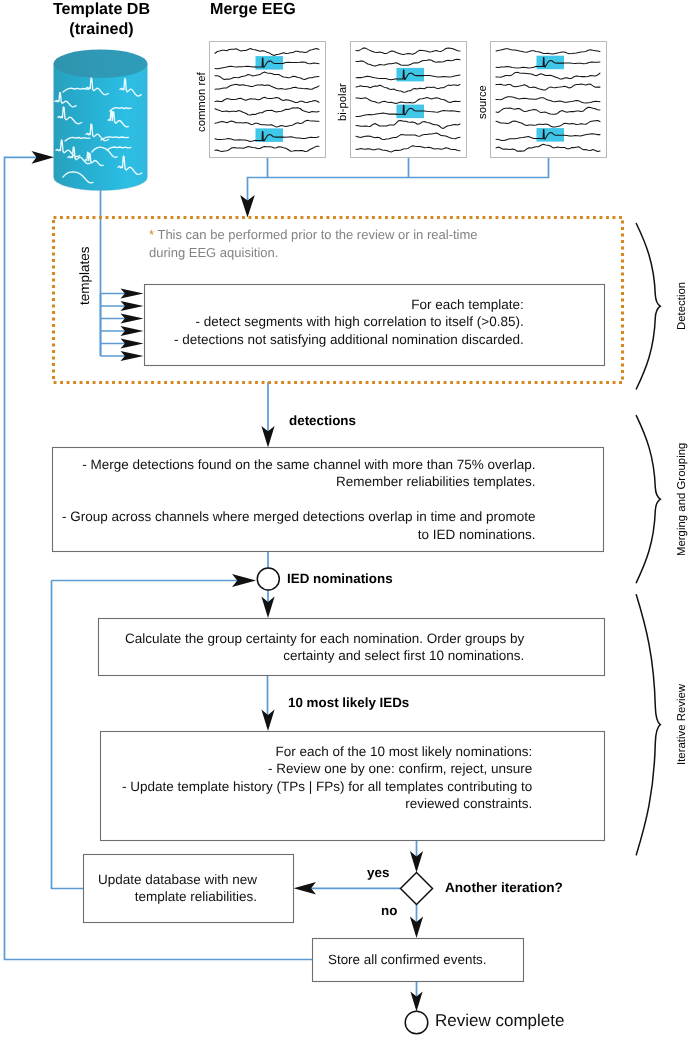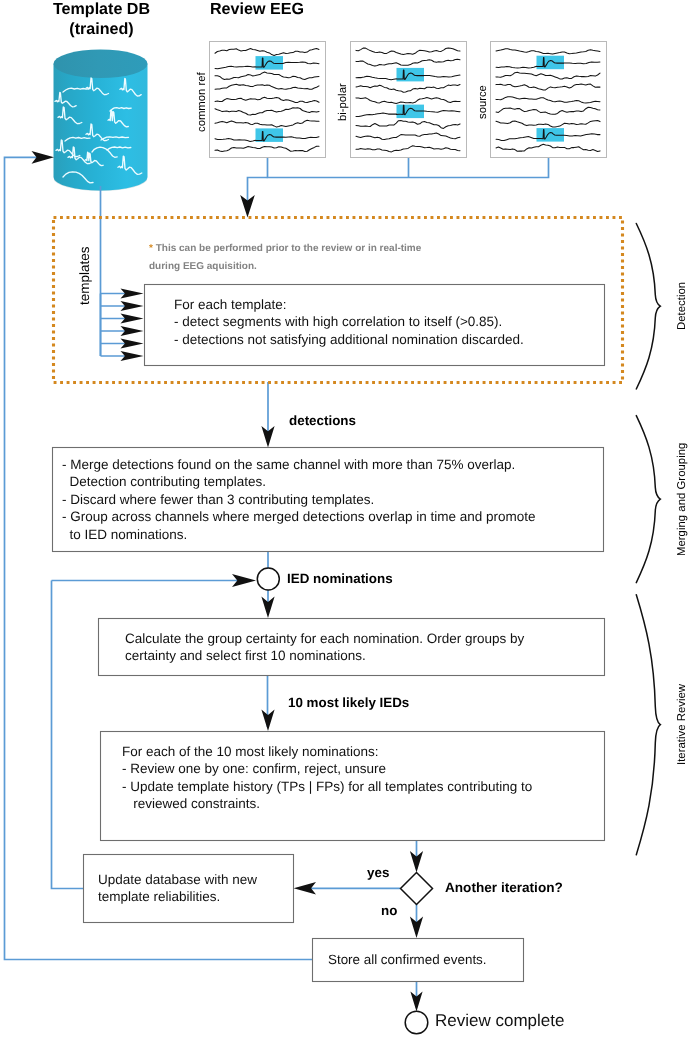--- a/index.html
+++ b/index.html
@@ -5,25 +5,25 @@
 <style>
   html,body{margin:0;padding:0;background:#fff;}
   body{width:695px;height:1041px;position:relative;overflow:hidden;
        font-family:"Liberation Sans",sans-serif;color:#000;
        -webkit-font-smoothing:antialiased;text-rendering:geometricPrecision;}
   #root{position:absolute;left:0;top:0;width:695px;height:845px;}
   .abs{position:absolute;}
   svg{position:absolute;left:0;top:0;overflow:visible;}
   #base{width:695px;height:1041px;}
   .hdr{font-size:16.1px;font-weight:bold;text-align:center;line-height:19.5px;}
-  .btxt{font-size:13.5px;line-height:17.4px;color:#111;white-space:pre;}
+  .btxt{font-size:13.5px;line-height:17.4px;color:#111;white-space:pre;text-align:right;}
   .bold{font-weight:bold;font-size:13.4px;}
   .vlab{font-size:11.3px;}
   .rot{-webkit-font-smoothing:antialiased;writing-mode:vertical-rl;transform:rotate(180deg);display:flex;align-items:center;justify-content:center;white-space:nowrap;}
-  .note{font-size:10px;font-weight:bold;color:#838383;line-height:17.5px;white-space:pre;margin-top:14px;}
+  .note{font-size:13px;font-weight:normal;color:#838383;line-height:17.5px;white-space:pre;}
   .note .star{color:#d4881f;}
   .brlab{font-size:11.4px;}
 </style>
 </head>
 <body>
 
 <div id="root">
 
 <svg id="base" viewBox="0 0 695 1041">
   <defs>
@@ -183,35 +183,35 @@
     <path d="M636.3,223.5 C645.9,243.4 654.1,263.2 655.3,294.7 C655.7,302.1 657.9,304.6 660.3,306.2 C657.9,307.9 655.7,310.4 655.3,317.8 C654.1,349.3 645.9,369.1 636.3,389.0"></path>
     <path d="M636.3,415.6 C645.9,435.6 654.1,455.7 655.3,487.4 C655.7,494.9 657.9,497.5 660.3,499.1 C657.9,500.7 655.7,503.3 655.3,510.8 C654.1,542.5 645.9,562.6 636.3,582.6"></path>
     <path d="M636.3,594.7 C645.9,625.9 654.1,657.1 655.3,706.5 C655.7,718.2 657.9,723.1 660.3,724.7 C657.9,726.3 655.7,731.2 655.3,742.9 C654.1,792.3 645.9,823.5 636.3,854.7"></path>
   </g>
 </svg>
 
 <div class="abs hdr" style="left:24px;top:0px;width:155px;">
   <div>Template DB</div>
   <div>(trained)</div>
 </div>
-<div class="abs hdr" style="left:210px;top:0px;width:130px;text-align:left;">Review EEG</div>
+<div class="abs hdr" style="left:210px;top:0px;width:130px;text-align:left;">Merge EEG</div>
 
 <div class="abs vlab rot" style="left:196px;top:42px;height:120px;">common ref</div>
 <div class="abs vlab rot" style="left:337px;top:42px;height:120px;">bi-polar</div>
 <div class="abs vlab rot" style="left:477px;top:42px;height:120px;">source</div>
 
 <div class="abs note" style="left:149px;top:226px;"><span class="star">*</span><span> This can be performed prior to the review or in real-time</span><br><span>during EEG aquisition.</span></div>
 
 <div class="abs vlab rot" style="left:77px;top:220px;height:111px;font-size:13.5px;">templates</div>
 
 <div class="abs btxt" style="left:174px;top:296px;"><span>For each template:</span><br><span>- detect segments with high correlation to itself (&gt;0.85).</span><br><span>- detections not satisfying additional nomination discarded.</span></div>
 
 <div class="abs bold" style="left:289px;top:413px;">detections</div>
 
-<div class="abs btxt" style="left:62px;top:456px;"><span>- Merge detections found on the same channel with more than 75% overlap.</span><br><span>  Detection contributing templates.</span><br><span>- Discard where fewer than 3 contributing templates.</span><br><span>- Group across channels where merged detections overlap in time and promote</span><br><span>  to IED nominations.</span></div>
+<div class="abs btxt" style="left:62px;top:456px;"><span>- Merge detections found on the same channel with more than 75% overlap.</span><br><span>  Remember reliabilities templates.</span><br><br><span>- Group across channels where merged detections overlap in time and promote</span><br><span>  to IED nominations.</span></div>
 
 <div class="abs bold" style="left:287px;top:571px;">IED nominations</div>
 
 <div class="abs btxt" style="left:125px;top:630px;"><span>Calculate the group certainty for each nomination. Order groups by</span><br><span>certainty and select first 10 nominations.</span></div>
 
 <div class="abs bold" style="left:288px;top:695px;">10 most likely IEDs</div>
 
 <div class="abs btxt" style="left:122px;top:743px;"><span>For each of the 10 most likely nominations:</span><br><span>- Review one by one: confirm, reject, unsure</span><br><span>- Update template history (TPs | FPs) for all templates contributing to</span><br><span>   reviewed constraints.</span><br></div>
 
 <div class="abs btxt" style="left:98px;top:871px;"><span>Update database with new</span><br><span>template reliabilities.</span></div>

